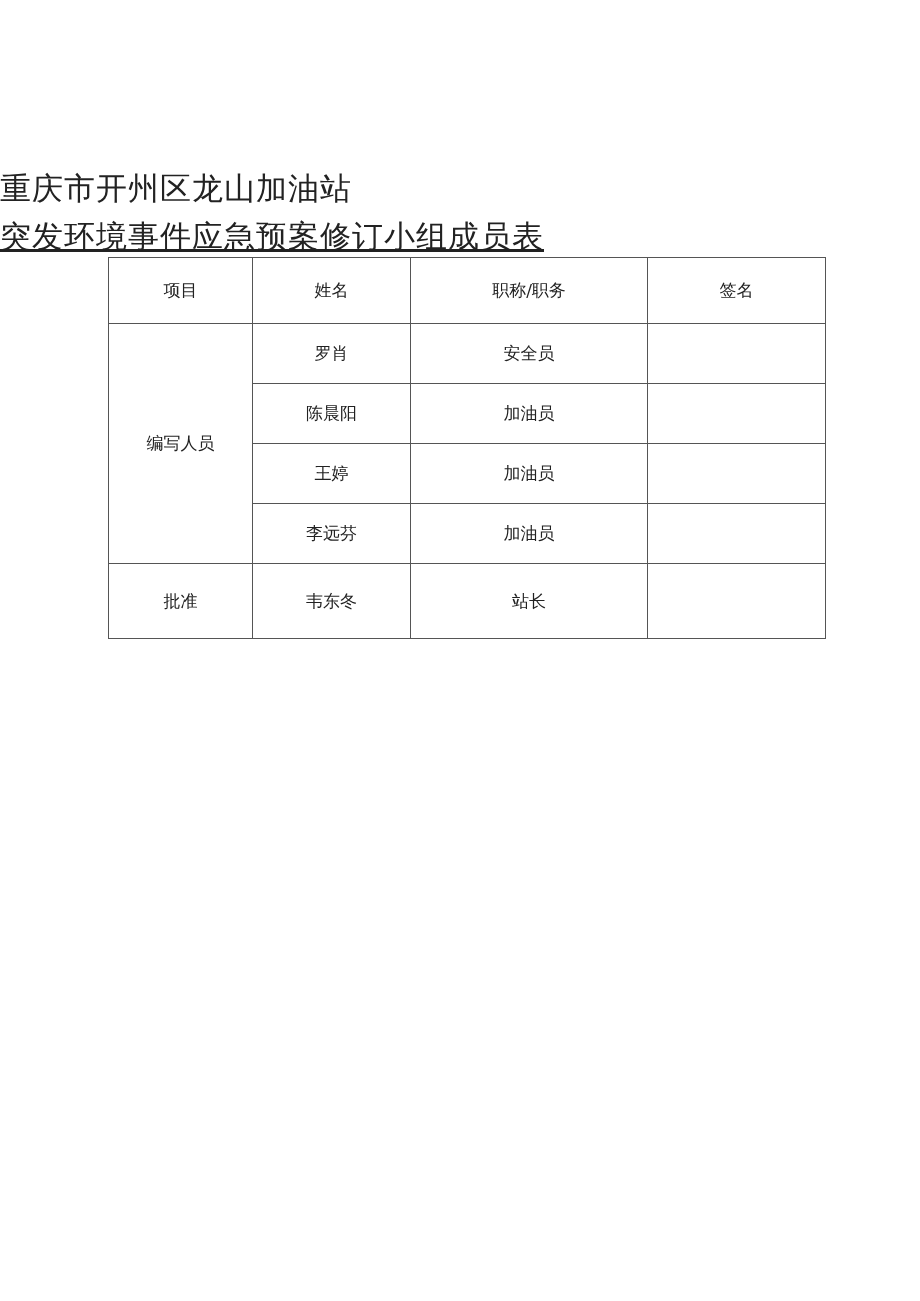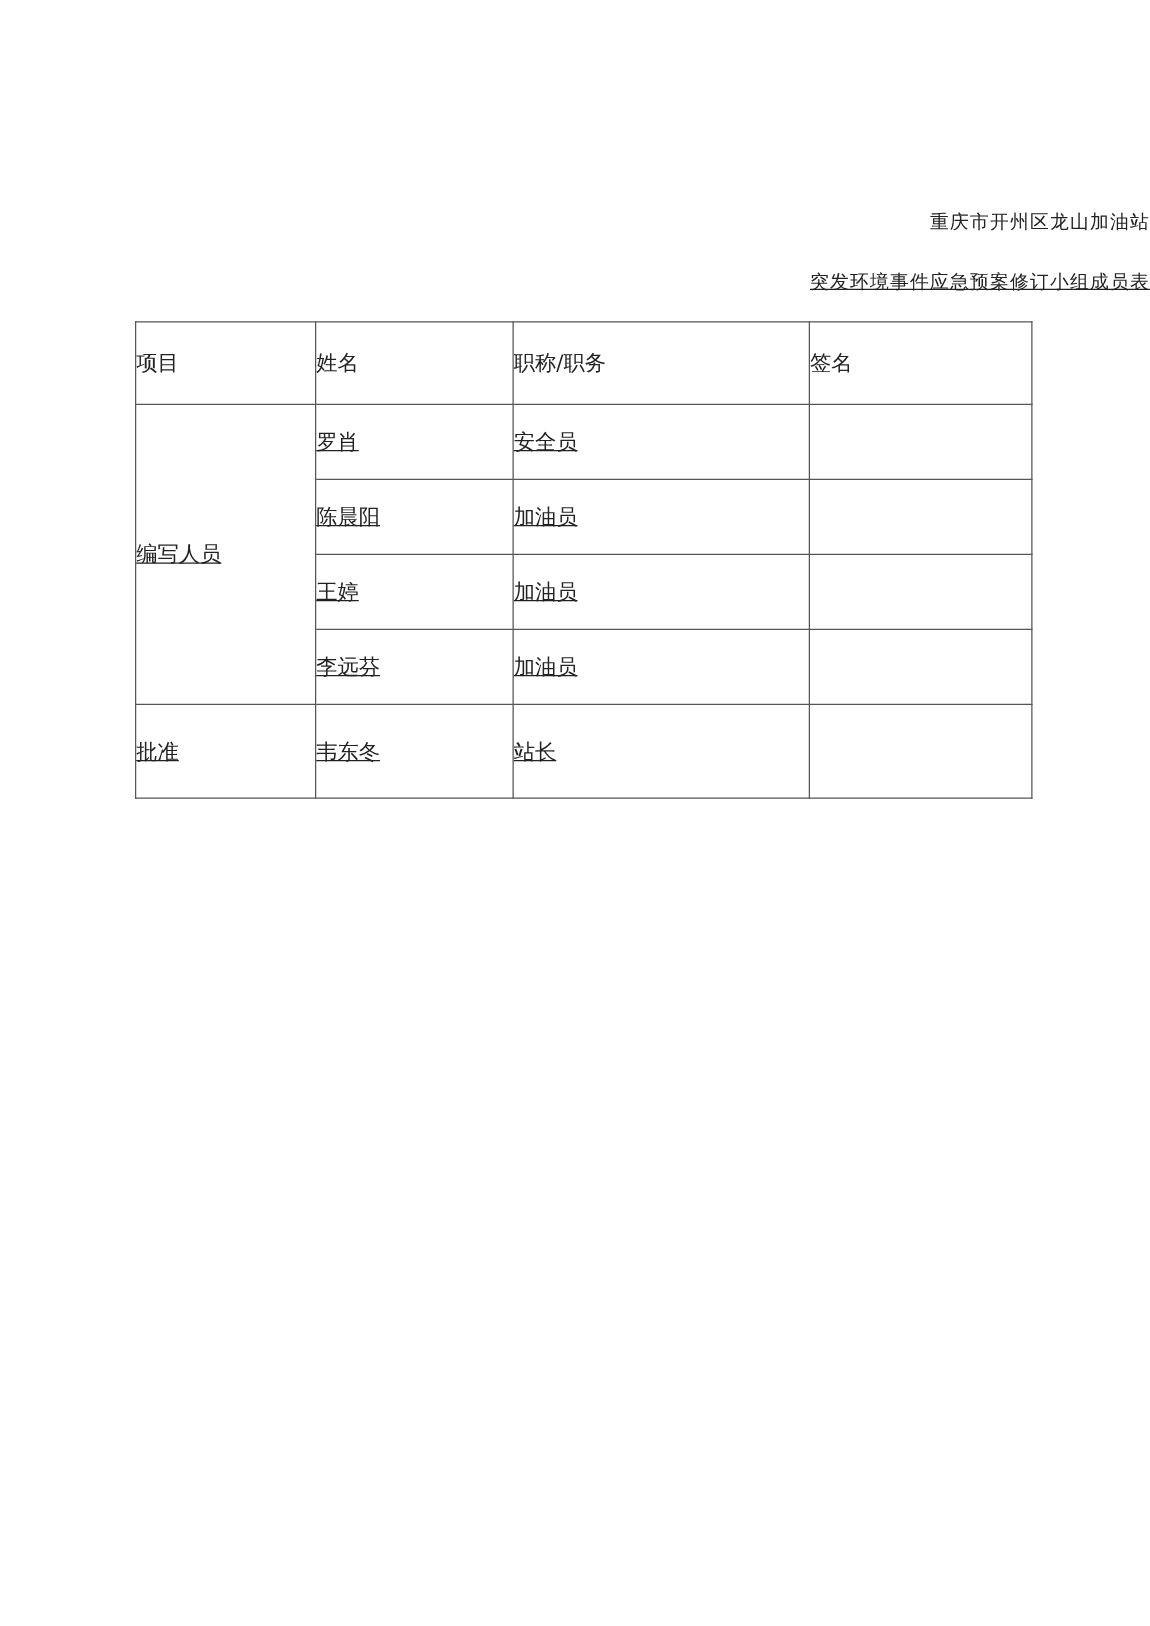--- a/index.html
+++ b/index.html
@@ -1,27 +1,27 @@
 <!DOCTYPE html>
 <html><head>
 <meta charset="utf-8">
 <style>
   html, body { margin: 0; padding: 0; background: #ffffff; }
   body { width: 920px; height: 1301px; position: relative; overflow: hidden;
          font-family: "DejaVu Serif", "Liberation Serif", serif; color: #222; }
-  .title { position: absolute; left: 0; width: 920px; text-align: right;
-           font-size: 15px; letter-spacing: 1px; }
+  .title { position: absolute; left: 0; width: 920px; text-align: left;
+           font-size: 31px; letter-spacing: 1px; }
   .t1 { top: 168px; }
   .t2 { top: 216px; text-decoration: underline; }
   table { position: absolute; left: 108px; top: 257px; border-collapse: collapse;
           table-layout: fixed; width: 717px; }
-  td { border: 1px solid #555; text-align: left; vertical-align: middle;
+  td { border: 1px solid #555; text-align: center; vertical-align: middle;
        font-size: 17px; padding: 0; }
   .hdr td { height: 65px; }
-  .row td { height: 59px; text-decoration: underline; }
+  .row td { height: 59px; }
   .row.last td { height: 74px; }
 </style>
 </head>
 <body>
 
 <div class="title t1">重庆市开州区龙山加油站</div>
 <div class="title t2">突发环境事件应急预案修订小组成员表</div>
 
 <table>
   <colgroup>

